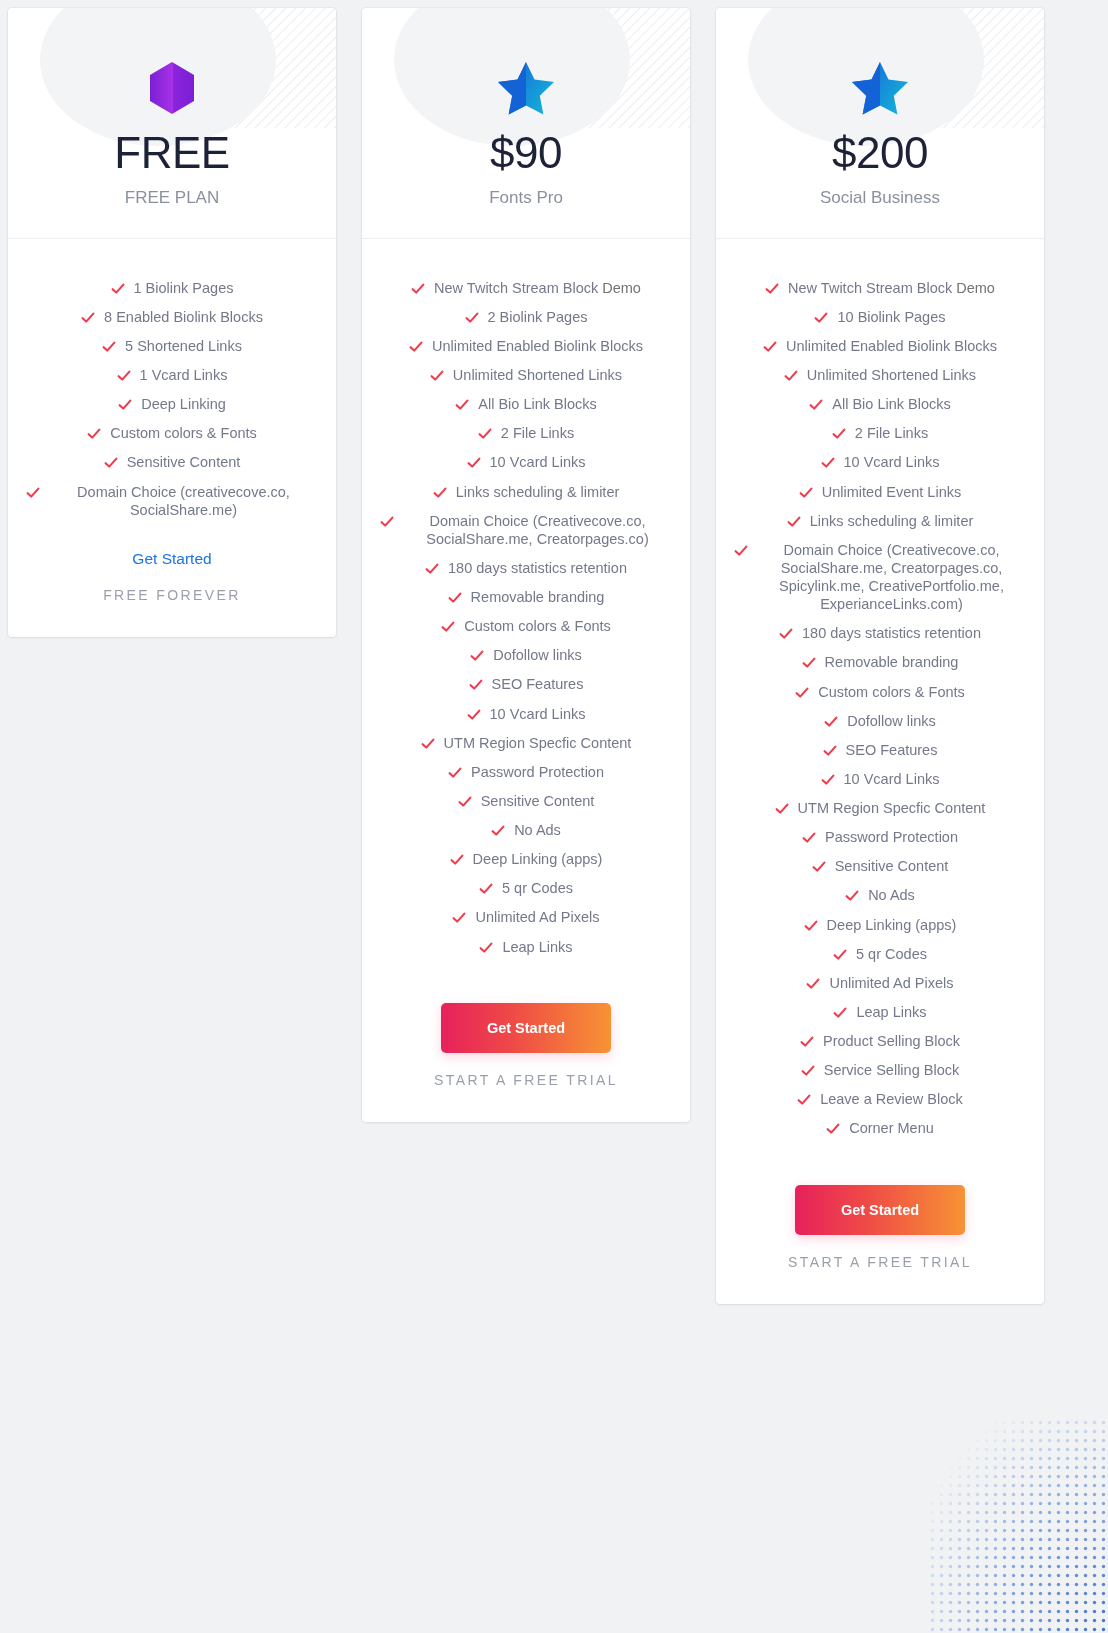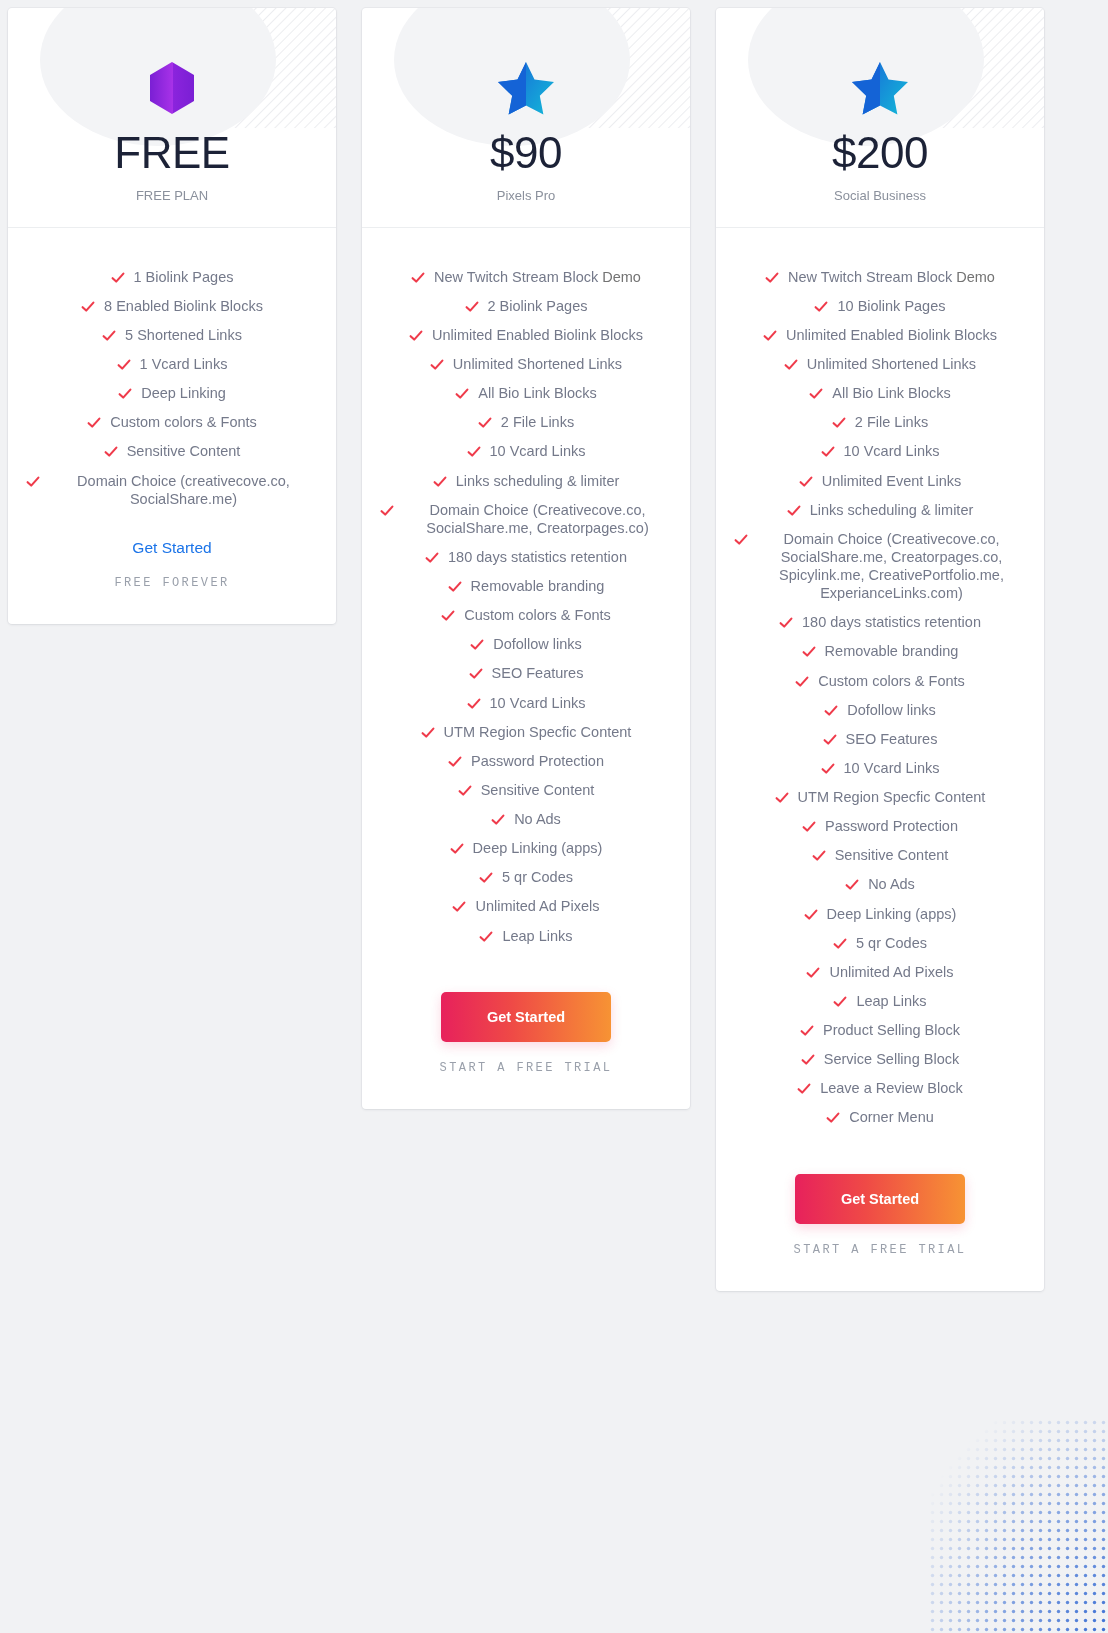--- a/index.html
+++ b/index.html
@@ -41,21 +41,21 @@
     border-radius: 4px;
     box-shadow: 0 1px 3px rgba(20,25,45,.07), 0 0 0 1px rgba(20,25,45,.035);
     position: relative;
     overflow: hidden;
     flex: 0 0 328px;
   }
 
   
   .plan-head {
     position: relative;
-    padding: 52px 20px 24px;
+    padding: 52px 20px 30px;
     text-align: center;
     border-bottom: 1px solid #eceef0;
     overflow: hidden;
   }
   .head-deco {
     position: absolute;
     inset: 0;
     pointer-events: none;
     z-index: 0;
   }
@@ -71,21 +71,21 @@
 
   .plan-price {
     font-size: 44px;
     line-height: 1.05;
     font-weight: 400;
     color: #1c2237;
     letter-spacing: -0.5px;
   }
   .plan-name {
     margin-top: 12px;
-    font-size: 13px;
+    font-size: 17px;
     color: #8a909c;
     font-weight: 400;
   }
 
   
   .plan-body {
     padding: 34px 18px 0;
   }
   .feature-list { list-style: none; }
 
@@ -136,25 +136,24 @@
     color: #ffffff;
     font-size: 14.5px;
     font-weight: bold;
     font-family: "Liberation Sans", sans-serif;
     cursor: pointer;
     box-shadow: 0 4px 12px rgba(231,33,92,.18);
   }
 
   .cta-note {
     margin-top: 19px;
-    font-size: 12px;
+    font-size: 14px;
     letter-spacing: 2.4px;
     color: #9aa0ab;
     text-transform: uppercase;
-    font-family: Liberation Mono, monospace;
   }
 </style>
 </head>
 <body>
 
 <div class="pricing-wrap">
     <div class="plan-card">
       <div class="plan-head">
         <svg class="head-deco" viewBox="0 0 328 240" preserveAspectRatio="none">
     <defs>
@@ -252,21 +251,21 @@
               <linearGradient id="stg1" x1="0" y1="0.2" x2="1" y2="0.8">
       <stop offset="0%" stop-color="#1863d8"></stop>
       <stop offset="100%" stop-color="#14b4d8"></stop>
     </linearGradient>
             </defs>
     <polygon points="28,1 36.5,18.5 56,21 41.8,34.8 45.4,53.5 28,44.5 10.6,53.5 14.2,34.8 0,21 19.5,18.5" fill="url(#stg1)"></polygon>
     <polygon points="28,1 28,44.5 10.6,53.5 14.2,34.8 0,21 19.5,18.5" fill="#1463d6"></polygon>
   </svg>
         </div>
         <div class="plan-price">$90</div>
-        <div class="plan-name">Pixels Pro</div>
+        <div class="plan-name">Fonts Pro</div>
       </div>
       <div class="plan-body">
         <ul class="feature-list">
           <li class="feature-item">
             <svg class="check" width="14" height="14" viewBox="0 0 14 14">
     <path d="M1.6 7.2 L5.2 10.6 L12.4 2.6" fill="none" stroke="#ef3b4b" stroke-width="2.1" stroke-linecap="round" stroke-linejoin="round"></path>
   </svg>
             <span class="feature-text"><span>New Twitch Stream Block </span><a class="demo-link" href="#">Demo</a></span>
           </li>
           <li class="feature-item">

